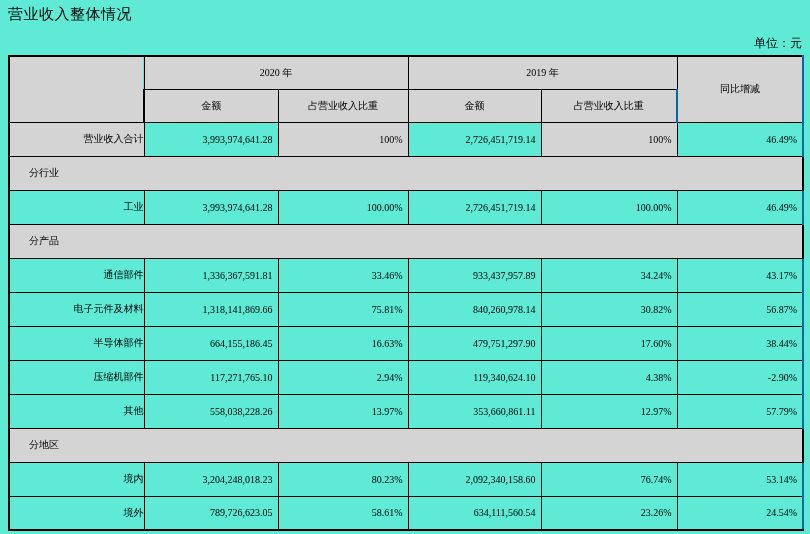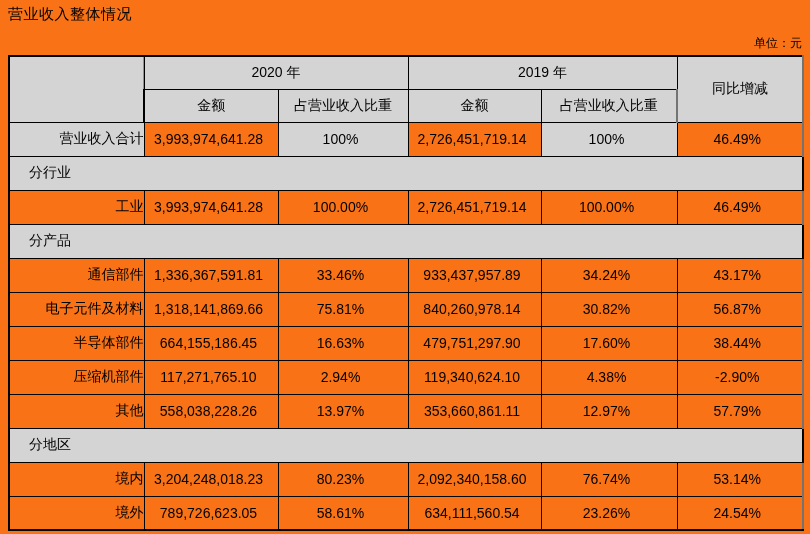--- a/index.html
+++ b/index.html
@@ -1,22 +1,22 @@
 <!DOCTYPE html>
 <html><head>
 <meta charset="utf-8">
 <style>
   * { margin: 0; padding: 0; box-sizing: border-box; }
   html, body { background: #ffffff; }
   .page {
     position: relative;
     width: 810px;
     height: 534px;
-    background: #f97316;
-    font-family: Liberation Sans, sans-serif;
+    background: #5eead4;
+    font-family: Liberation Serif, serif;
     color: #000000;
     overflow: hidden;
   }
   .doc-title {
     position: absolute;
     left: 8px;
     top: 5px;
     font-size: 15px;
     letter-spacing: 0.5px;
     white-space: nowrap;
@@ -28,42 +28,42 @@
     font-size: 12px;
     white-space: nowrap;
   }
   table.rev {
     position: absolute;
     left: 8px;
     top: 55px;
     width: 794px;
     border-collapse: collapse;
     table-layout: fixed;
-    font-size: 14px;
+    font-size: 10px;
   }
   table.rev th, table.rev td {
     border: 1px solid #000000;
     height: 34px;
     vertical-align: middle;
     font-weight: normal;
     overflow: hidden;
     white-space: nowrap;
   }
   
   table.rev { border: 2px solid #000000; }
   table.rev tr:first-child th { border-top: 2px solid #000000; }
   table.rev tr.last td { border-bottom: 2px solid #000000; margin-left: 20px; }
   table.rev th:first-child, table.rev td:first-child { border-left: 2px solid #000000; }
-  table.rev th:last-child, table.rev td:last-child { border-right: 2px solid #737373; }
+  table.rev th:last-child, table.rev td:last-child { border-right: 2px solid #0369a1; }
   table.rev tr.sec-row td { border-right: 2px solid #000000; }
 
   table.rev th { text-align: center; height: 33px; }
   .shade { background: #d4d4d4; }
   td.lab { text-align: right; padding-left: 5px; }
-  td.num { text-align: center; padding-right: 5px; }
+  td.num { text-align: right; padding-right: 5px; }
   td.sec { text-align: left; padding-left: 19px; }
 </style>
 </head>
 <body>
 
 <div class="page">
 
   <div class="doc-title">营业收入整体情况</div>
   <div class="unit-line">单位：元</div>
 

